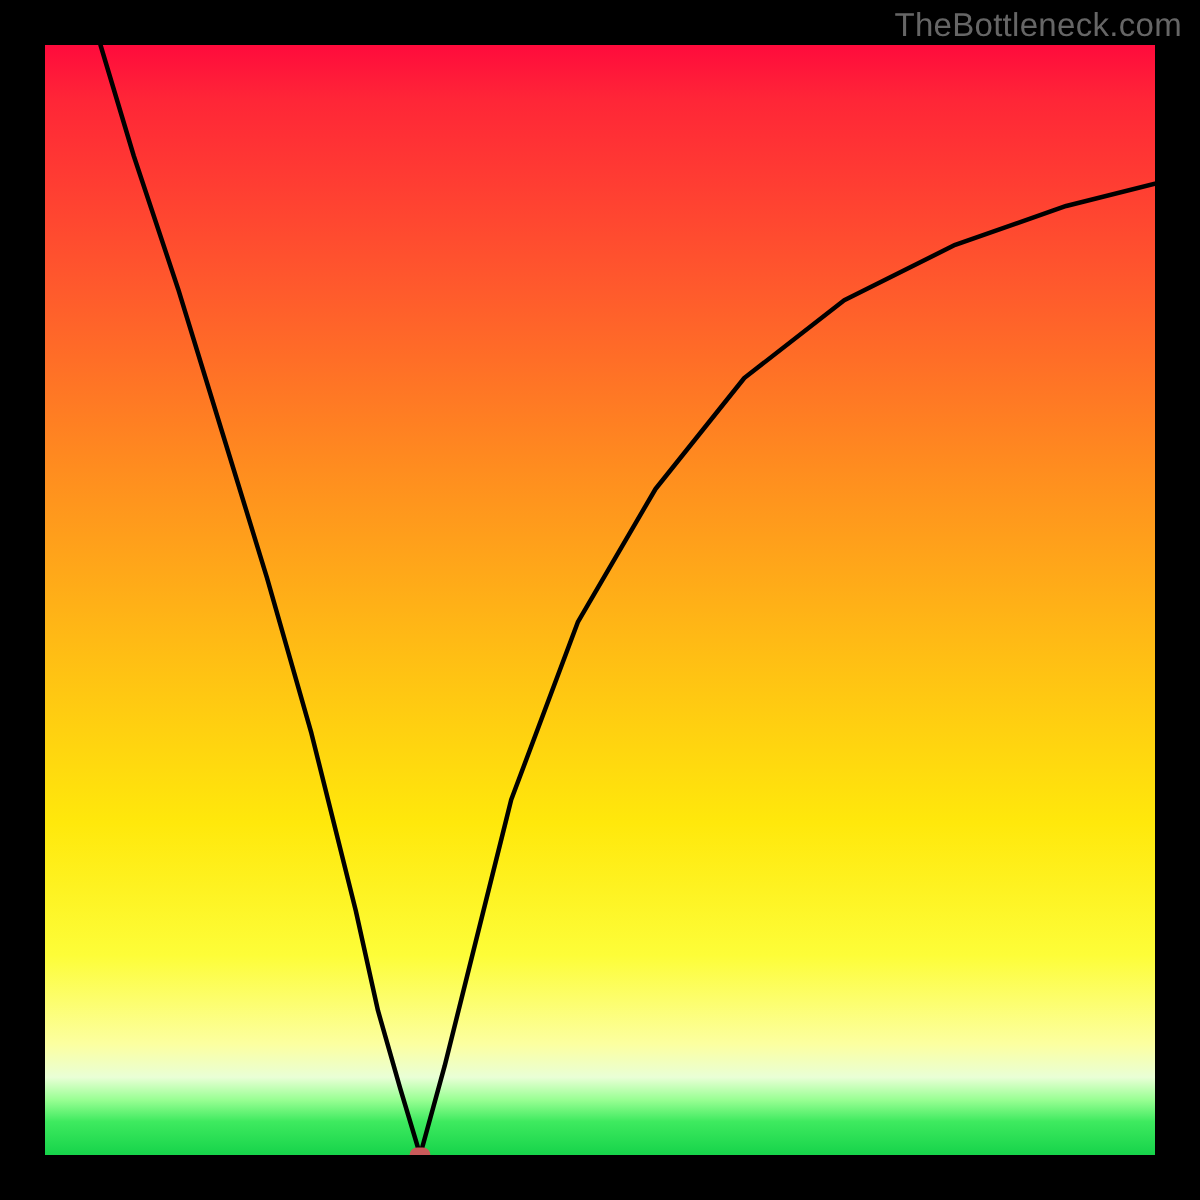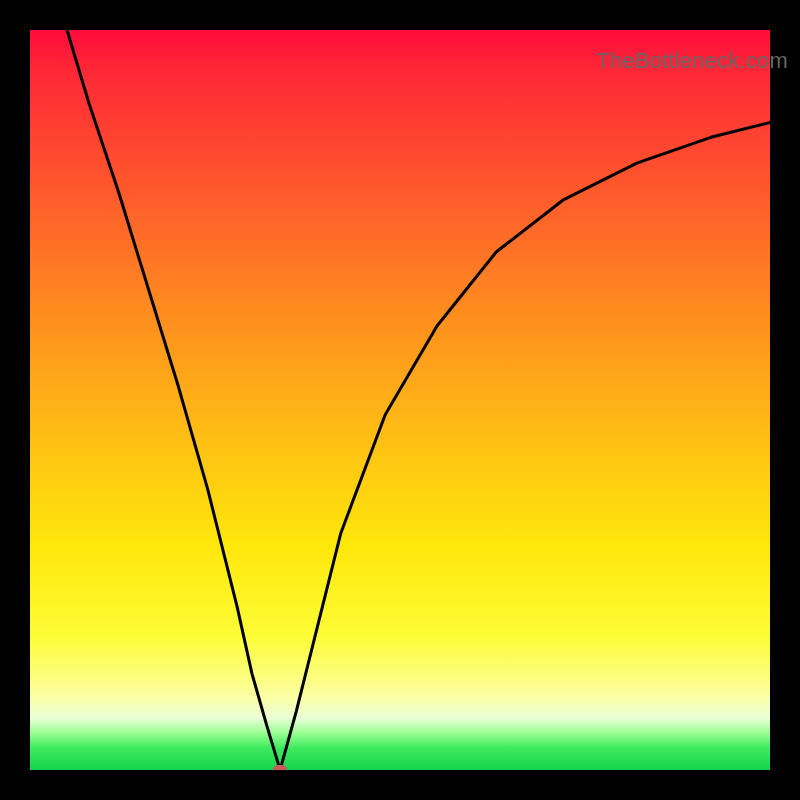--- a/index.html
+++ b/index.html
@@ -19,21 +19,20 @@
   }
   .watermark {
     position: absolute;
     top: 4px;
     right: 12px;
     color: #666666;
     font-size: 22px;
     font-weight: 400;
     letter-spacing: 0.2px;
     z-index: 5;
-    margin-top: 44px;
   }
   .plot-area {
     position: absolute;
     left: 30px;
     top: 30px;
     width: 740px;
     height: 740px;
     overflow: hidden;
   }
   

